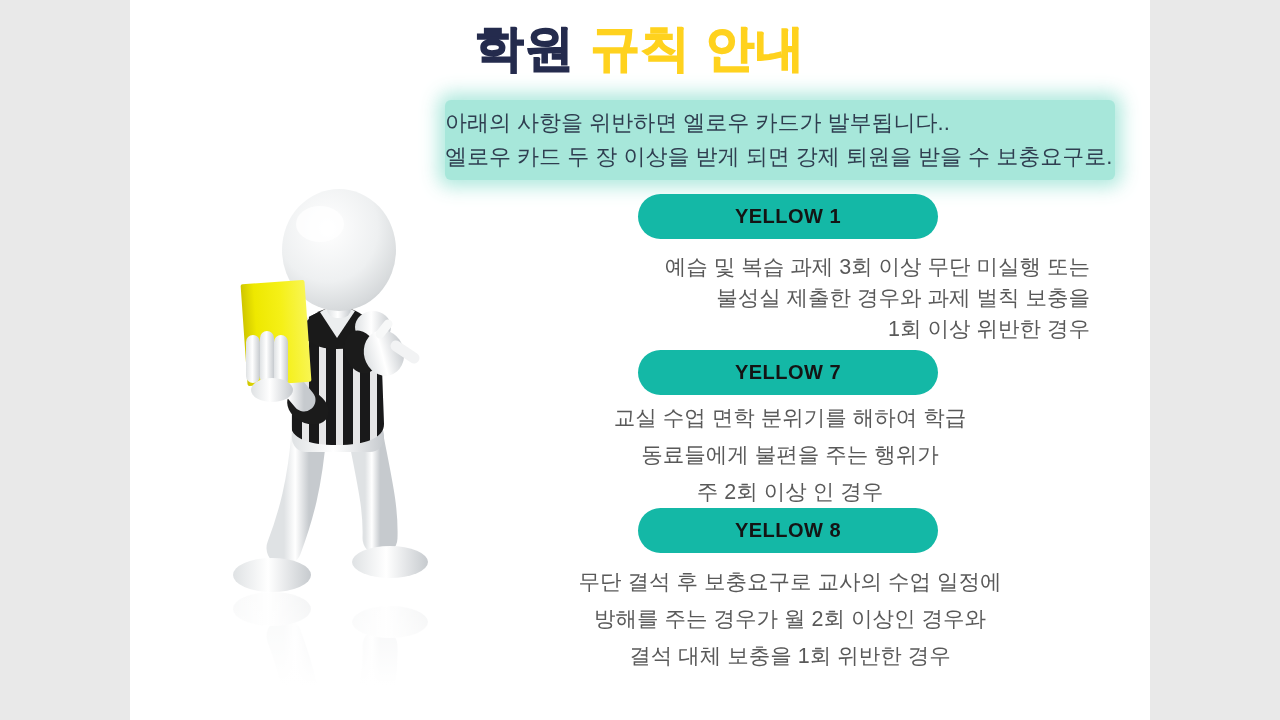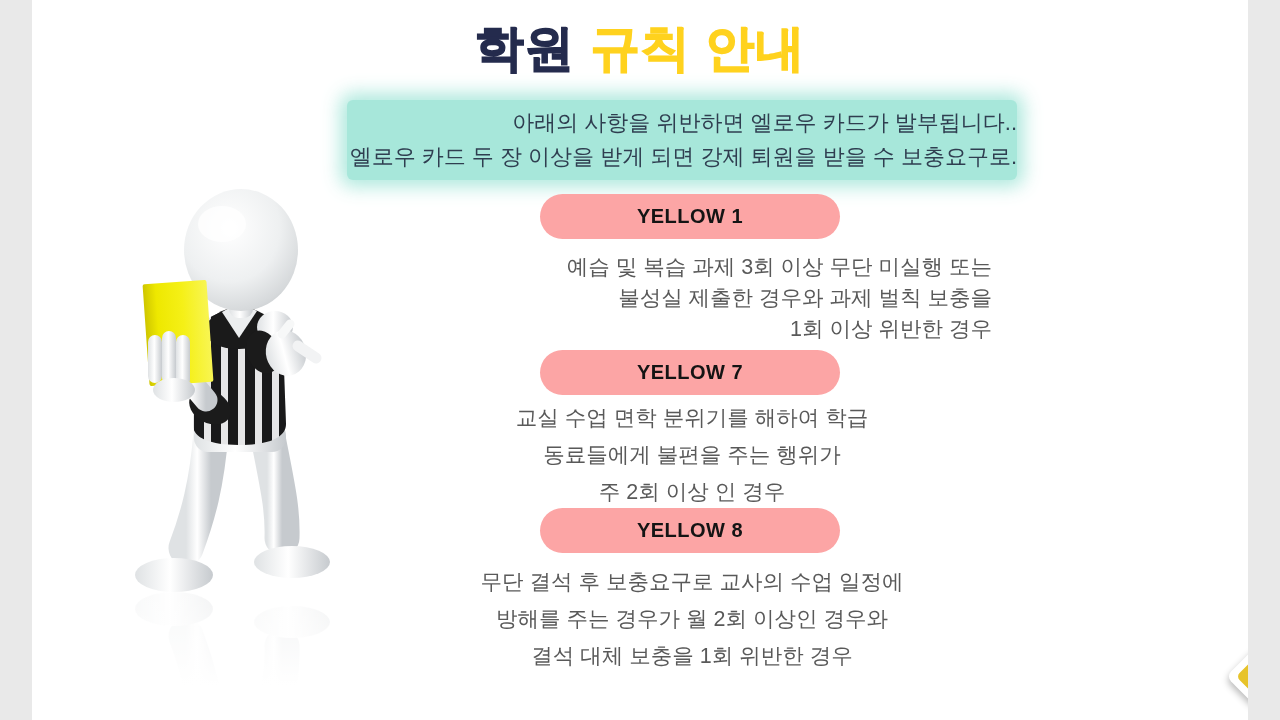--- a/index.html
+++ b/index.html
@@ -1,41 +1,41 @@
 <!DOCTYPE html>
 <html><head>
 <meta charset="utf-8">
 <style>
   html,body{margin:0;padding:0;background:#e9e9e9;}
   .slide{
-    position:relative;width:1216px;height:720px;margin:0 auto;
+    position:relative;width:1020px;height:720px;margin:0 auto;
     background:#ffffff;overflow:hidden;
     font-family:"Liberation Sans","DejaVu Sans",sans-serif;
   }
   
   .title{
     position:absolute;top:16px;left:0;width:100%;
     text-align:center;font-size:49px;font-weight:900;letter-spacing:1px;
     -webkit-text-stroke:1px currentColor;
   }
   .title .t-navy{color:#242B4D;margin-right:16px;-webkit-text-stroke:1.5px #242B4D;}
   .title .t-yellow{color:#FFD21E;-webkit-text-stroke:1.5px #FFD21E;}
   
   .notice{
     position:absolute;left:315px;top:100px;width:670px;height:80px;
     background:#A7E7DA;border-radius:6px;
     box-shadow:0 0 18px 7px rgba(167,231,218,.9);
-    display:flex;flex-direction:column;justify-content:center;align-items:flex-end;
+    display:flex;flex-direction:column;justify-content:center;align-items:flex-start;
     gap:4px;font-size:22px;color:#2F3E50;
   }
   .notice div{white-space:nowrap;}
   
   .badge{
     position:absolute;left:508px;width:300px;height:45px;
-    background:#fca5a5;border-radius:23px;
+    background:#14b8a6;border-radius:23px;
     display:flex;align-items:center;justify-content:center;
     font-size:20px;font-weight:700;color:#141414;letter-spacing:.5px;
   }
   #badge1{top:194px}
   #badge2{top:350px}
   #badge3{top:508px}
   
   .rule{
     position:absolute;left:360px;width:600px;text-align:center;
     color:#595959;font-size:21.5px;

